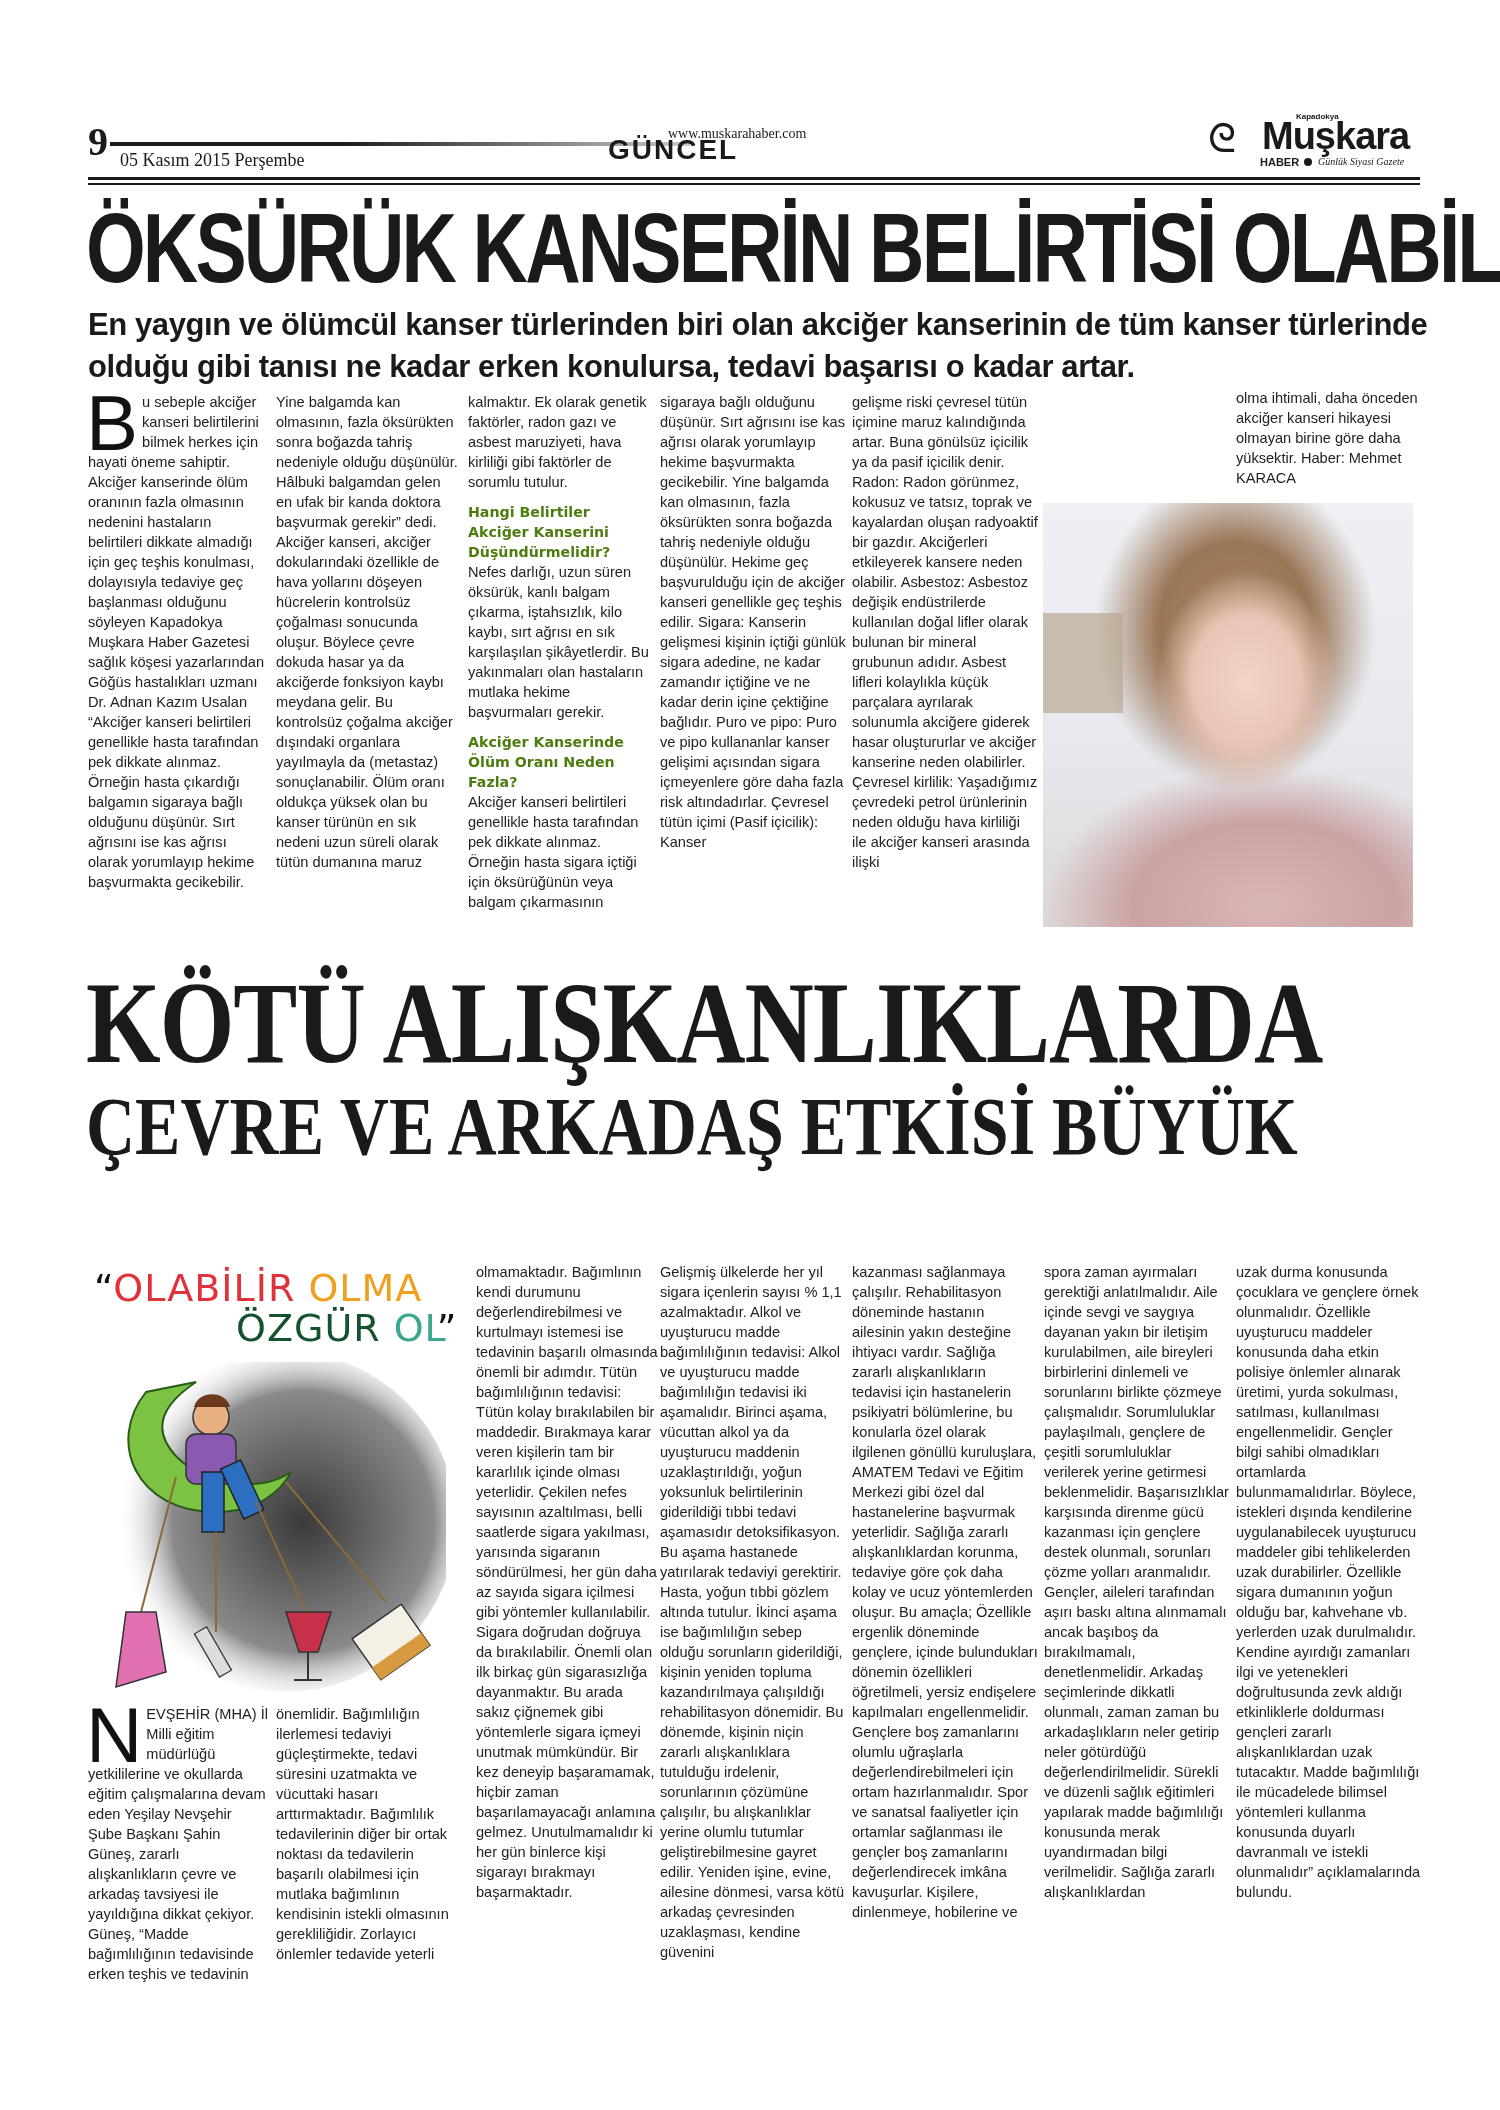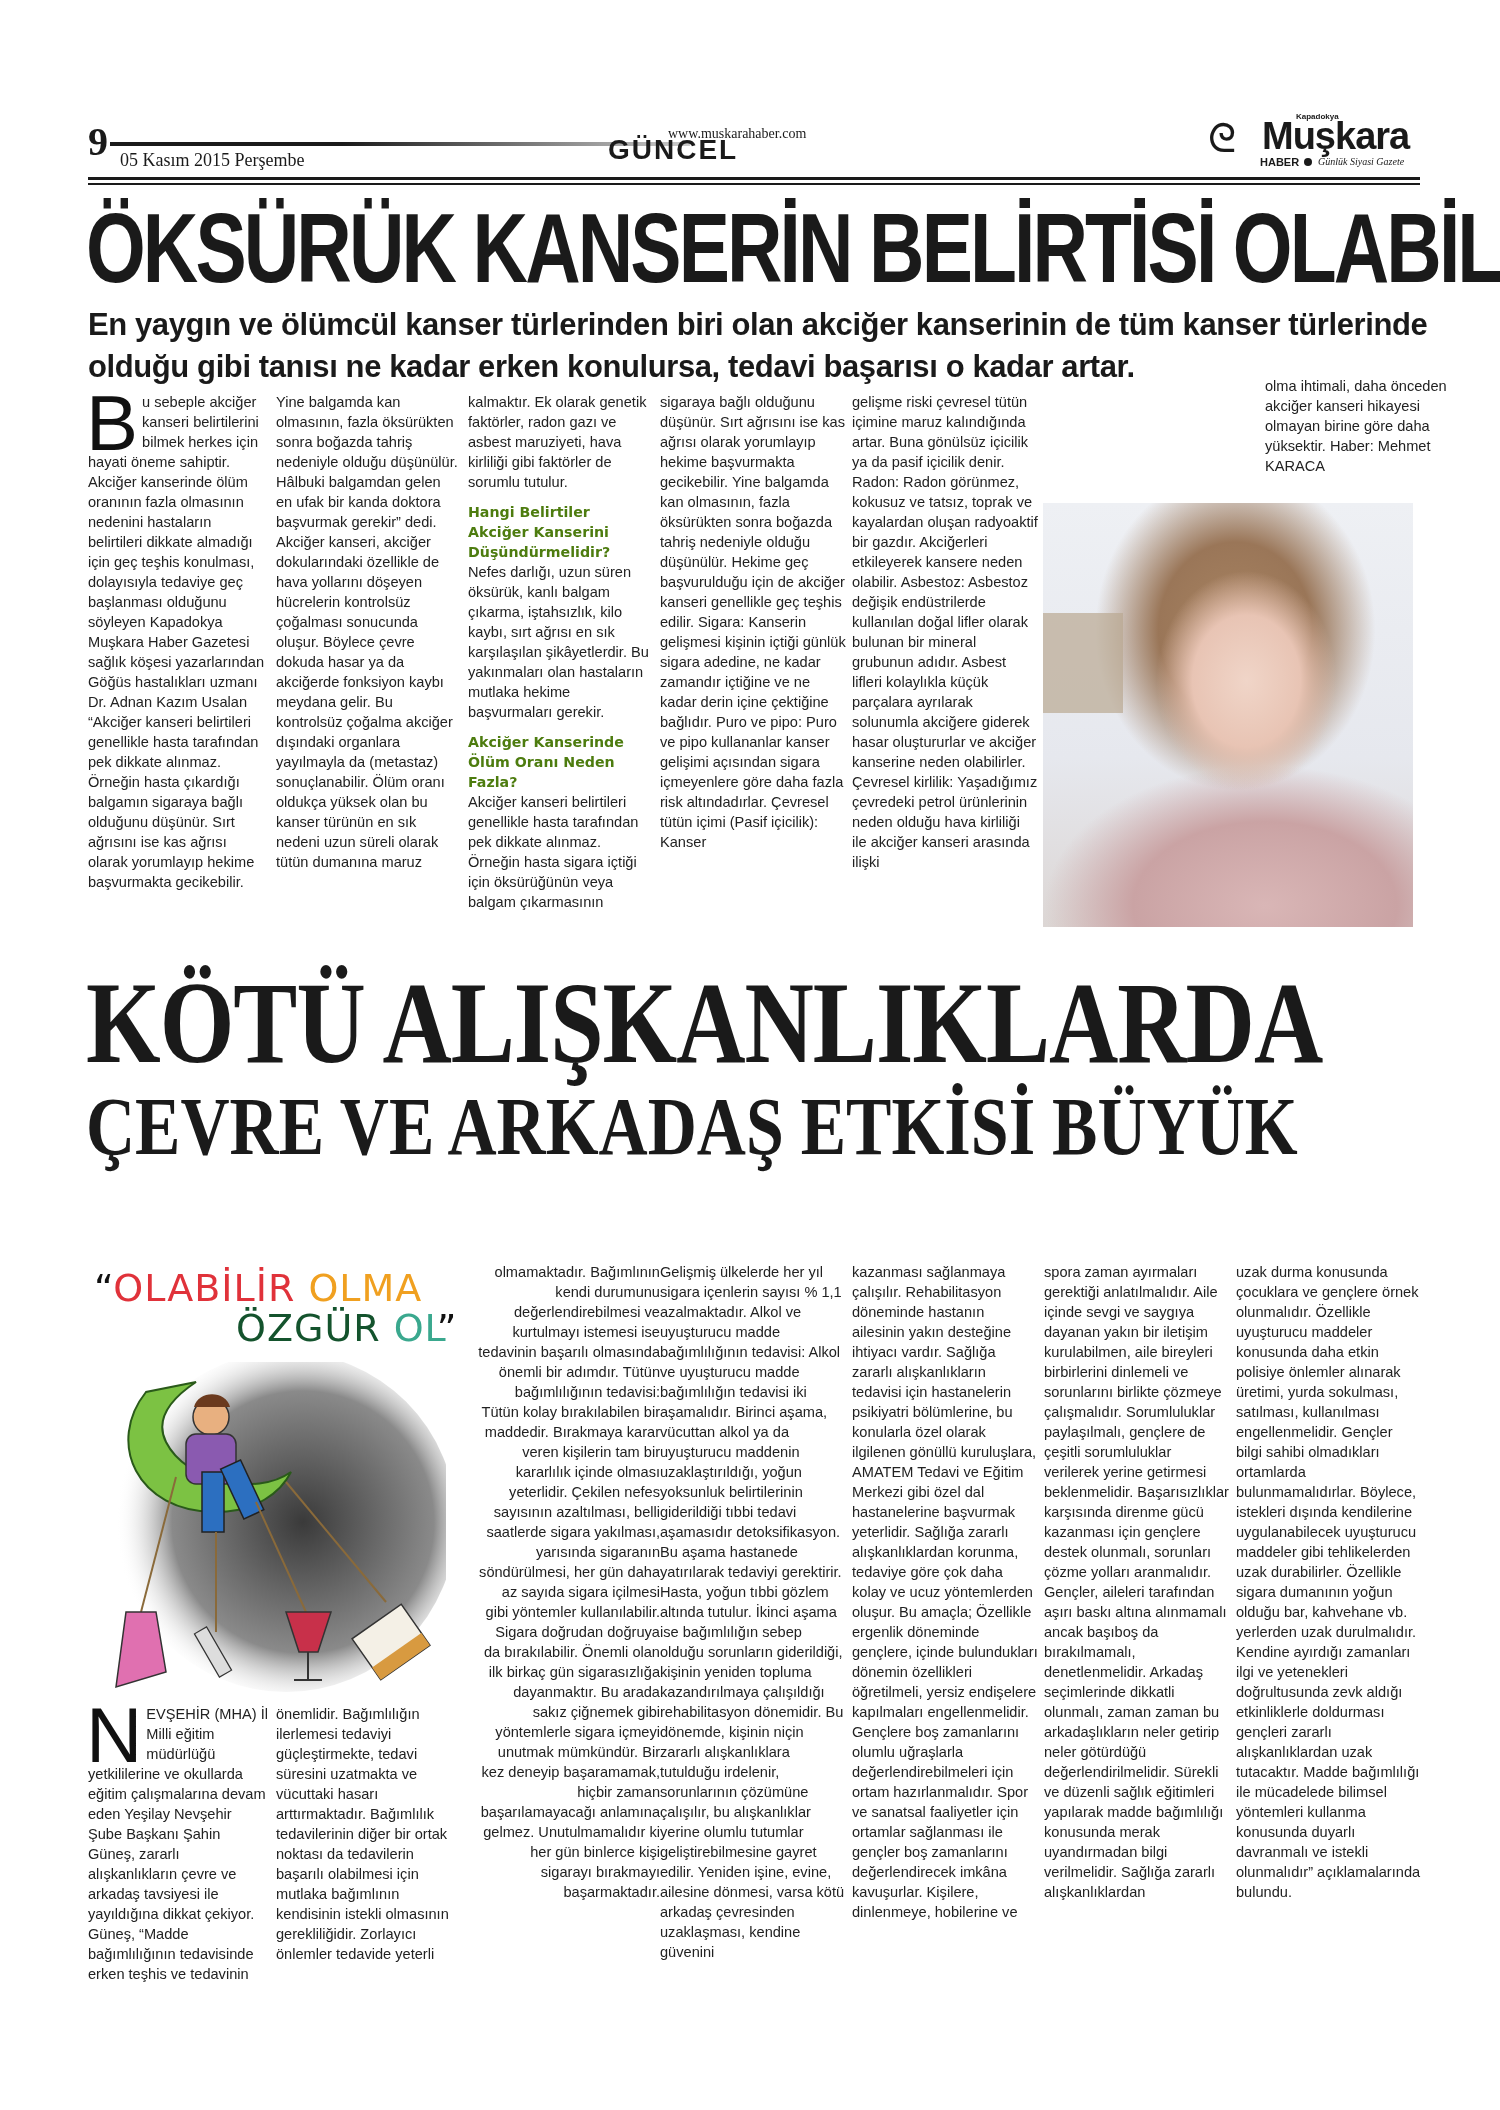--- a/index.html
+++ b/index.html
@@ -90,21 +90,21 @@
     <p>Nefes darlığı, uzun süren öksürük, kanlı balgam çıkarma, iştahsızlık, kilo kaybı, sırt ağrısı en sık karşılaşılan şikâyetlerdir. Bu yakınmaları olan hastaların mutlaka hekime başvurmaları gerekir.</p>
     <p class="subhead">Akciğer Kanserinde Ölüm Oranı Neden Fazla?</p>
     <p>Akciğer kanseri belirtileri genellikle hasta tarafından pek dikkate alınmaz. Örneğin hasta sigara içtiği için öksürüğünün veya balgam çıkarmasının</p>
   </div>
   <div class="col" style="left:660px; top:392px; width:186px;">
     <p>sigaraya bağlı olduğunu düşünür. Sırt ağrısını ise kas ağrısı olarak yorumlayıp hekime başvurmakta gecikebilir. Yine balgamda kan olmasının, fazla öksürükten sonra boğazda tahriş nedeniyle olduğu düşünülür. Hekime geç başvurulduğu için de akciğer kanseri genellikle geç teşhis edilir. Sigara: Kanserin gelişmesi kişinin içtiği günlük sigara adedine, ne kadar zamandır içtiğine ve ne kadar derin içine çektiğine bağlıdır. Puro ve pipo: Puro ve pipo kullananlar kanser gelişimi açısından sigara içmeyenlere göre daha fazla risk altındadırlar. Çevresel tütün içimi (Pasif içicilik): Kanser</p>
   </div>
   <div class="col" style="left:852px; top:392px; width:186px;">
     <p>gelişme riski çevresel tütün içimine maruz kalındığında artar. Buna gönülsüz içicilik ya da pasif içicilik denir. Radon: Radon görünmez, kokusuz ve tatsız, toprak ve kayalardan oluşan radyoaktif bir gazdır. Akciğerleri etkileyerek kansere neden olabilir. Asbestoz: Asbestoz değişik endüstrilerde kullanılan doğal lifler olarak bulunan bir mineral grubunun adıdır. Asbest lifleri kolaylıkla küçük parçalara ayrılarak solunumla akciğere giderek hasar oluştururlar ve akciğer kanserine neden olabilirler. Çevresel kirlilik: Yaşadığımız çevredeki petrol ürünlerinin neden olduğu hava kirliliği ile akciğer kanseri arasında ilişki</p>
   </div>
-  <div class="col" style="left:1236px; top:376px; width:186px;margin-left:29px;">
+  <div class="col" style="left:1236px; top:388px; width:186px;">
     <p>olma ihtimali, daha önceden akciğer kanseri hikayesi olmayan birine göre daha yüksektir. Haber: Mehmet KARACA</p>
   </div>
 
   <div class="photo" title="Öksüren genç kadın">
     <div class="photo-wall"></div>
   </div>
 
   <div class="h2a">KÖTÜ ALIŞKANLIKLARDA</div>
   <div class="h2b">ÇEVRE VE ARKADAŞ ETKİSİ BÜYÜK</div>
 
@@ -148,21 +148,21 @@
     </svg>
   </div>
 
   <div class="col" style="left:88px; top:1704px; width:180px;">
     <span class="dropcap">N</span>
     <p>EVŞEHİR (MHA) İl Milli eğitim müdürlüğü yetkililerine ve okullarda eğitim çalışmalarına devam eden Yeşilay Nevşehir Şube Başkanı Şahin Güneş, zararlı alışkanlıkların çevre ve arkadaş tavsiyesi ile yayıldığına dikkat çekiyor. Güneş, “Madde bağımlılığının tedavisinde erken teşhis ve tedavinin</p>
   </div>
   <div class="col" style="left:276px; top:1704px; width:184px;">
     <p>önemlidir. Bağımlılığın ilerlemesi tedaviyi güçleştirmekte, tedavi süresini uzatmakta ve vücuttaki hasarı arttırmaktadır. Bağımlılık tedavilerinin diğer bir ortak noktası da tedavilerin başarılı olabilmesi için mutlaka bağımlının kendisinin istekli olmasının gerekliliğidir. Zorlayıcı önlemler tedavide yeterli</p>
   </div>
-  <div class="col" style="left:476px; top:1262px; width:184px;text-align:right;">
+  <div class="col" style="left:476px; top:1262px; width:184px;">
     <p>olmamaktadır. Bağımlının kendi durumunu değerlendirebilmesi ve kurtulmayı istemesi ise tedavinin başarılı olmasında önemli bir adımdır. Tütün bağımlılığının tedavisi: Tütün kolay bırakılabilen bir maddedir. Bırakmaya karar veren kişilerin tam bir kararlılık içinde olması yeterlidir. Çekilen nefes sayısının azaltılması, belli saatlerde sigara yakılması, yarısında sigaranın söndürülmesi, her gün daha az sayıda sigara içilmesi gibi yöntemler kullanılabilir. Sigara doğrudan doğruya da bırakılabilir. Önemli olan ilk birkaç gün sigarasızlığa dayanmaktır. Bu arada sakız çiğnemek gibi yöntemlerle sigara içmeyi unutmak mümkündür. Bir kez deneyip başaramamak, hiçbir zaman başarılamayacağı anlamına gelmez. Unutulmamalıdır ki her gün binlerce kişi sigarayı bırakmayı başarmaktadır.</p>
   </div>
   <div class="col" style="left:660px; top:1262px; width:186px;">
     <p>Gelişmiş ülkelerde her yıl sigara içenlerin sayısı % 1,1 azalmaktadır. Alkol ve uyuşturucu madde bağımlılığının tedavisi: Alkol ve uyuşturucu madde bağımlılığın tedavisi iki aşamalıdır. Birinci aşama, vücuttan alkol ya da uyuşturucu maddenin uzaklaştırıldığı, yoğun yoksunluk belirtilerinin giderildiği tıbbi tedavi aşamasıdır detoksifikasyon. Bu aşama hastanede yatırılarak tedaviyi gerektirir. Hasta, yoğun tıbbi gözlem altında tutulur. İkinci aşama ise bağımlılığın sebep olduğu sorunların giderildiği, kişinin yeniden topluma kazandırılmaya çalışıldığı rehabilitasyon dönemidir. Bu dönemde, kişinin niçin zararlı alışkanlıklara tutulduğu irdelenir, sorunlarının çözümüne çalışılır, bu alışkanlıklar yerine olumlu tutumlar geliştirebilmesine gayret edilir. Yeniden işine, evine, ailesine dönmesi, varsa kötü arkadaş çevresinden uzaklaşması, kendine güvenini</p>
   </div>
   <div class="col" style="left:852px; top:1262px; width:186px;">
     <p>kazanması sağlanmaya çalışılır. Rehabilitasyon döneminde hastanın ailesinin yakın desteğine ihtiyacı vardır. Sağlığa zararlı alışkanlıkların tedavisi için hastanelerin psikiyatri bölümlerine, bu konularla özel olarak ilgilenen gönüllü kuruluşlara, AMATEM Tedavi ve Eğitim Merkezi gibi özel dal hastanelerine başvurmak yeterlidir. Sağlığa zararlı alışkanlıklardan korunma, tedaviye göre çok daha kolay ve ucuz yöntemlerden oluşur. Bu amaçla; Özellikle ergenlik döneminde gençlere, içinde bulundukları dönemin özellikleri öğretilmeli, yersiz endişelere kapılmaları engellenmelidir. Gençlere boş zamanlarını olumlu uğraşlarla değerlendirebilmeleri için ortam hazırlanmalıdır. Spor ve sanatsal faaliyetler için ortamlar sağlanması ile gençler boş zamanlarını değerlendirecek imkâna kavuşurlar. Kişilere, dinlenmeye, hobilerine ve</p>
   </div>
   <div class="col" style="left:1044px; top:1262px; width:186px;">
     <p>spora zaman ayırmaları gerektiği anlatılmalıdır. Aile içinde sevgi ve saygıya dayanan yakın bir iletişim kurulabilmen, aile bireyleri birbirlerini dinlemeli ve sorunlarını birlikte çözmeye çalışmalıdır. Sorumluluklar paylaşılmalı, gençlere de çeşitli sorumluluklar verilerek yerine getirmesi beklenmelidir. Başarısızlıklar karşısında direnme gücü kazanması için gençlere destek olunmalı, sorunları çözme yolları aranmalıdır. Gençler, aileleri tarafından aşırı baskı altına alınmamalı ancak başıboş da bırakılmamalı, denetlenmelidir. Arkadaş seçimlerinde dikkatli olunmalı, zaman zaman bu arkadaşlıkların neler getirip neler götürdüğü değerlendirilmelidir. Sürekli ve düzenli sağlık eğitimleri yapılarak madde bağımlılığı konusunda merak uyandırmadan bilgi verilmelidir. Sağlığa zararlı alışkanlıklardan</p>

